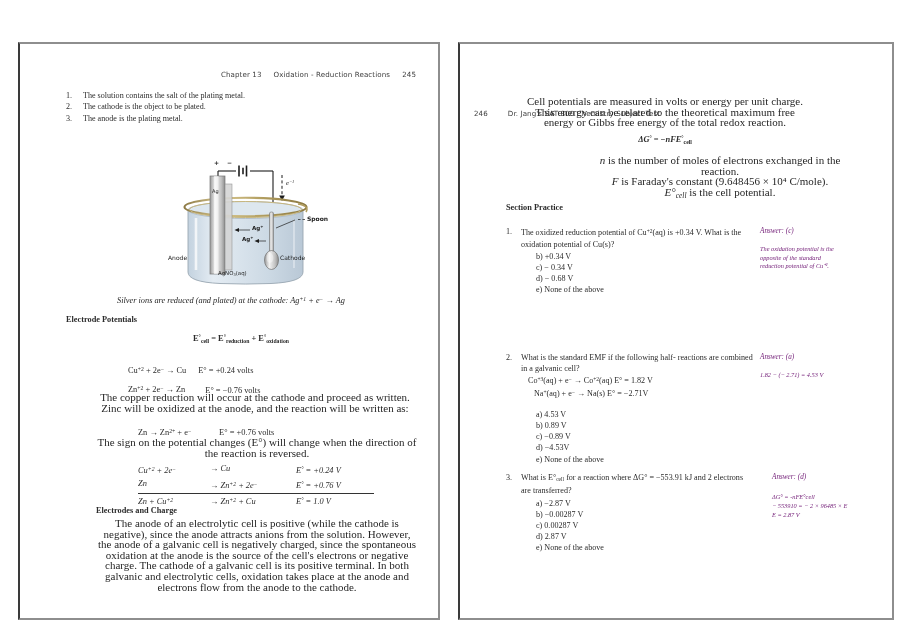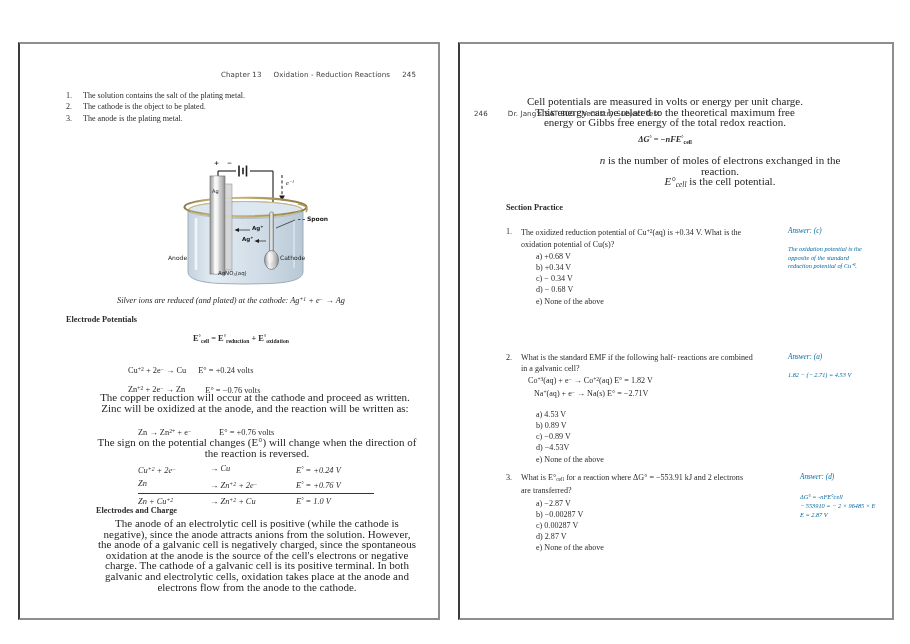--- a/index.html
+++ b/index.html
@@ -101,24 +101,24 @@
   .qblock { position: absolute; left: 46px; width: 248px; }
   .q-head { display: flex; font-size: 8.1px; line-height: 11.2px; }
   .q-head .qn { width: 15px; flex: none; }
   .q-head .qt { flex: 1; }
   .choices { margin-left: 30px; margin-top: 1px; }
   .choices .ch { font-size: 8.1px; line-height: 11.2px; }
   .q-eqs { margin-left: 22px; font-size: 8.1px; line-height: 11.4px; }
 
   .ansblock {
     position: absolute;
-    left: 328px;
+    left: 300px;
     width: 112px;
     font-style: italic;
-    color: #0369a1;
+    color: #701a75;
   }
   .ansblock .a-label { font-size: 7.2px; line-height: 10px; }
   .ansblock .a-note { font-size: 6.3px; line-height: 8.6px; margin-top: 9px; }
   .ansblock .a-note div { white-space: nowrap; }
   .ansblock .a-calc { font-size: 6.3px; line-height: 9px; margin-top: 10px; }
   .ansblock .a-calc div { white-space: nowrap; }
 </style>
 </head>
 <body>
 
@@ -306,35 +306,37 @@
           <span style="font-style:italic;">ΔG</span><sup>°</sup><span> = −</span><span style="font-style:italic;">n</span><span style="font-style:italic;">F</span><span style="font-style:italic;">E</span><sup>°</sup><sub>cell</sub>
         </div>
       </div>
 
 
       <div class="body-col" style="left:125px; top:111px; width:270px;">
         <div class="t">
           <span class="ital">n</span><span> is the number of moles of electrons exchanged in the reaction.</span>
         </div>
         <div class="t">
+          <span class="ital">F</span><span> is Faraday's constant (9.648456 × 10⁴ C/mole).</span>
+        </div>
+        <div class="t">
           <span class="ital">E°</span><sub class="ital">cell</sub><span> is the cell potential.</span>
         </div>
       </div>
 
       <div class="body-col" style="left:46px; top:158px;">
         <div class="heading">Section Practice</div>
       </div>
 
       <div class="qblock" style="top:182px;">
         <div class="q-head">
           <span class="qn">1.</span>
           <span class="qt"><span>The oxidized reduction potential of Cu</span><sup>+2</sup><span>(aq) is +0.34</span> <span>V. What is the oxidation potential of Cu(s)?</span></span>
         </div>
         <div class="choices">
-          <div class="ch">a)  +0.68 V</div>
           <div class="ch">b)  +0.34 V</div>
           <div class="ch">c)  − 0.34 V</div>
           <div class="ch">d) − 0.68 V</div>
           <div class="ch">e)  None of the above</div>
         </div>
       </div>
       <div class="ansblock" style="top:182px;">
         <div class="a-label">Answer: (c)</div>
         <div class="a-note">
           <div>The oxidation potential is the</div>

